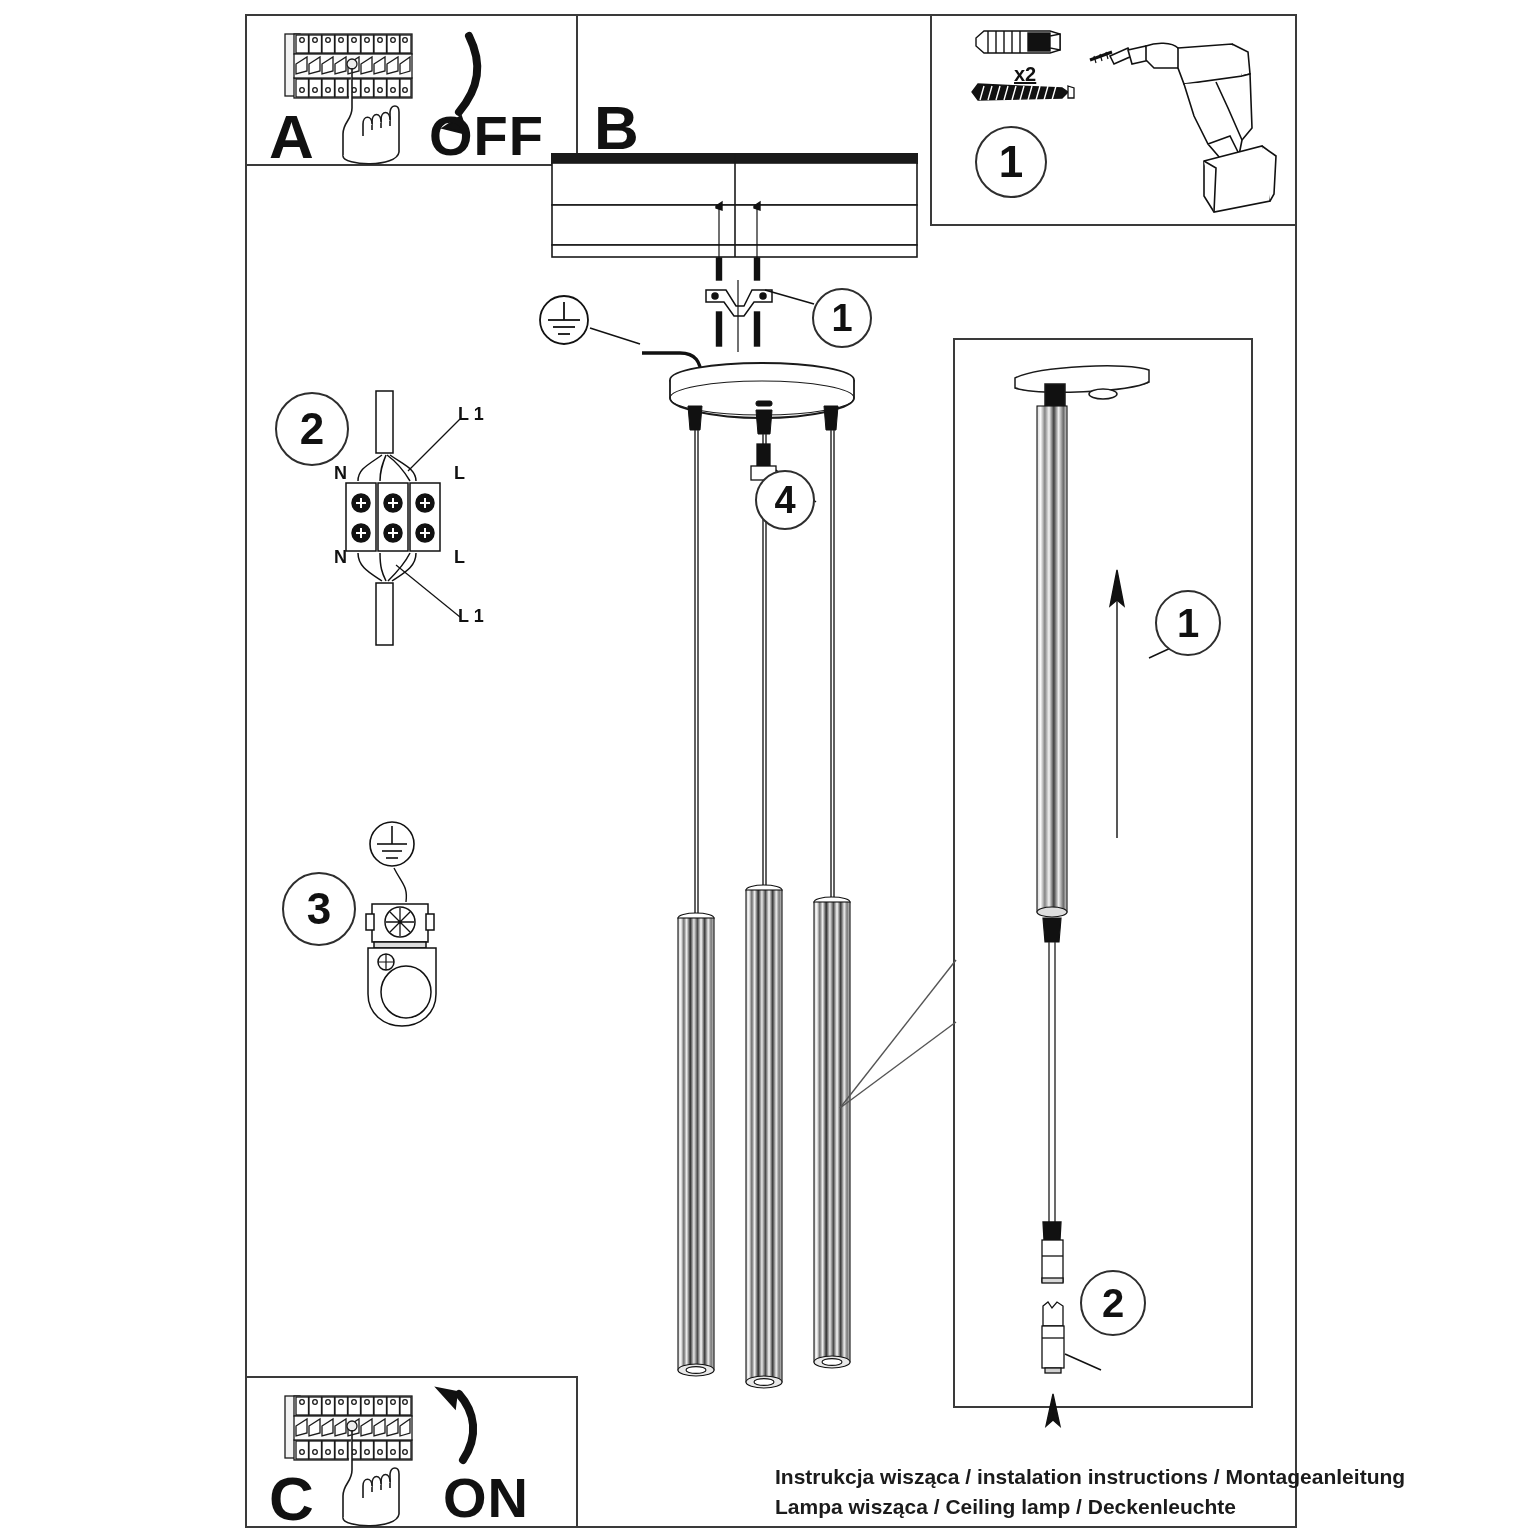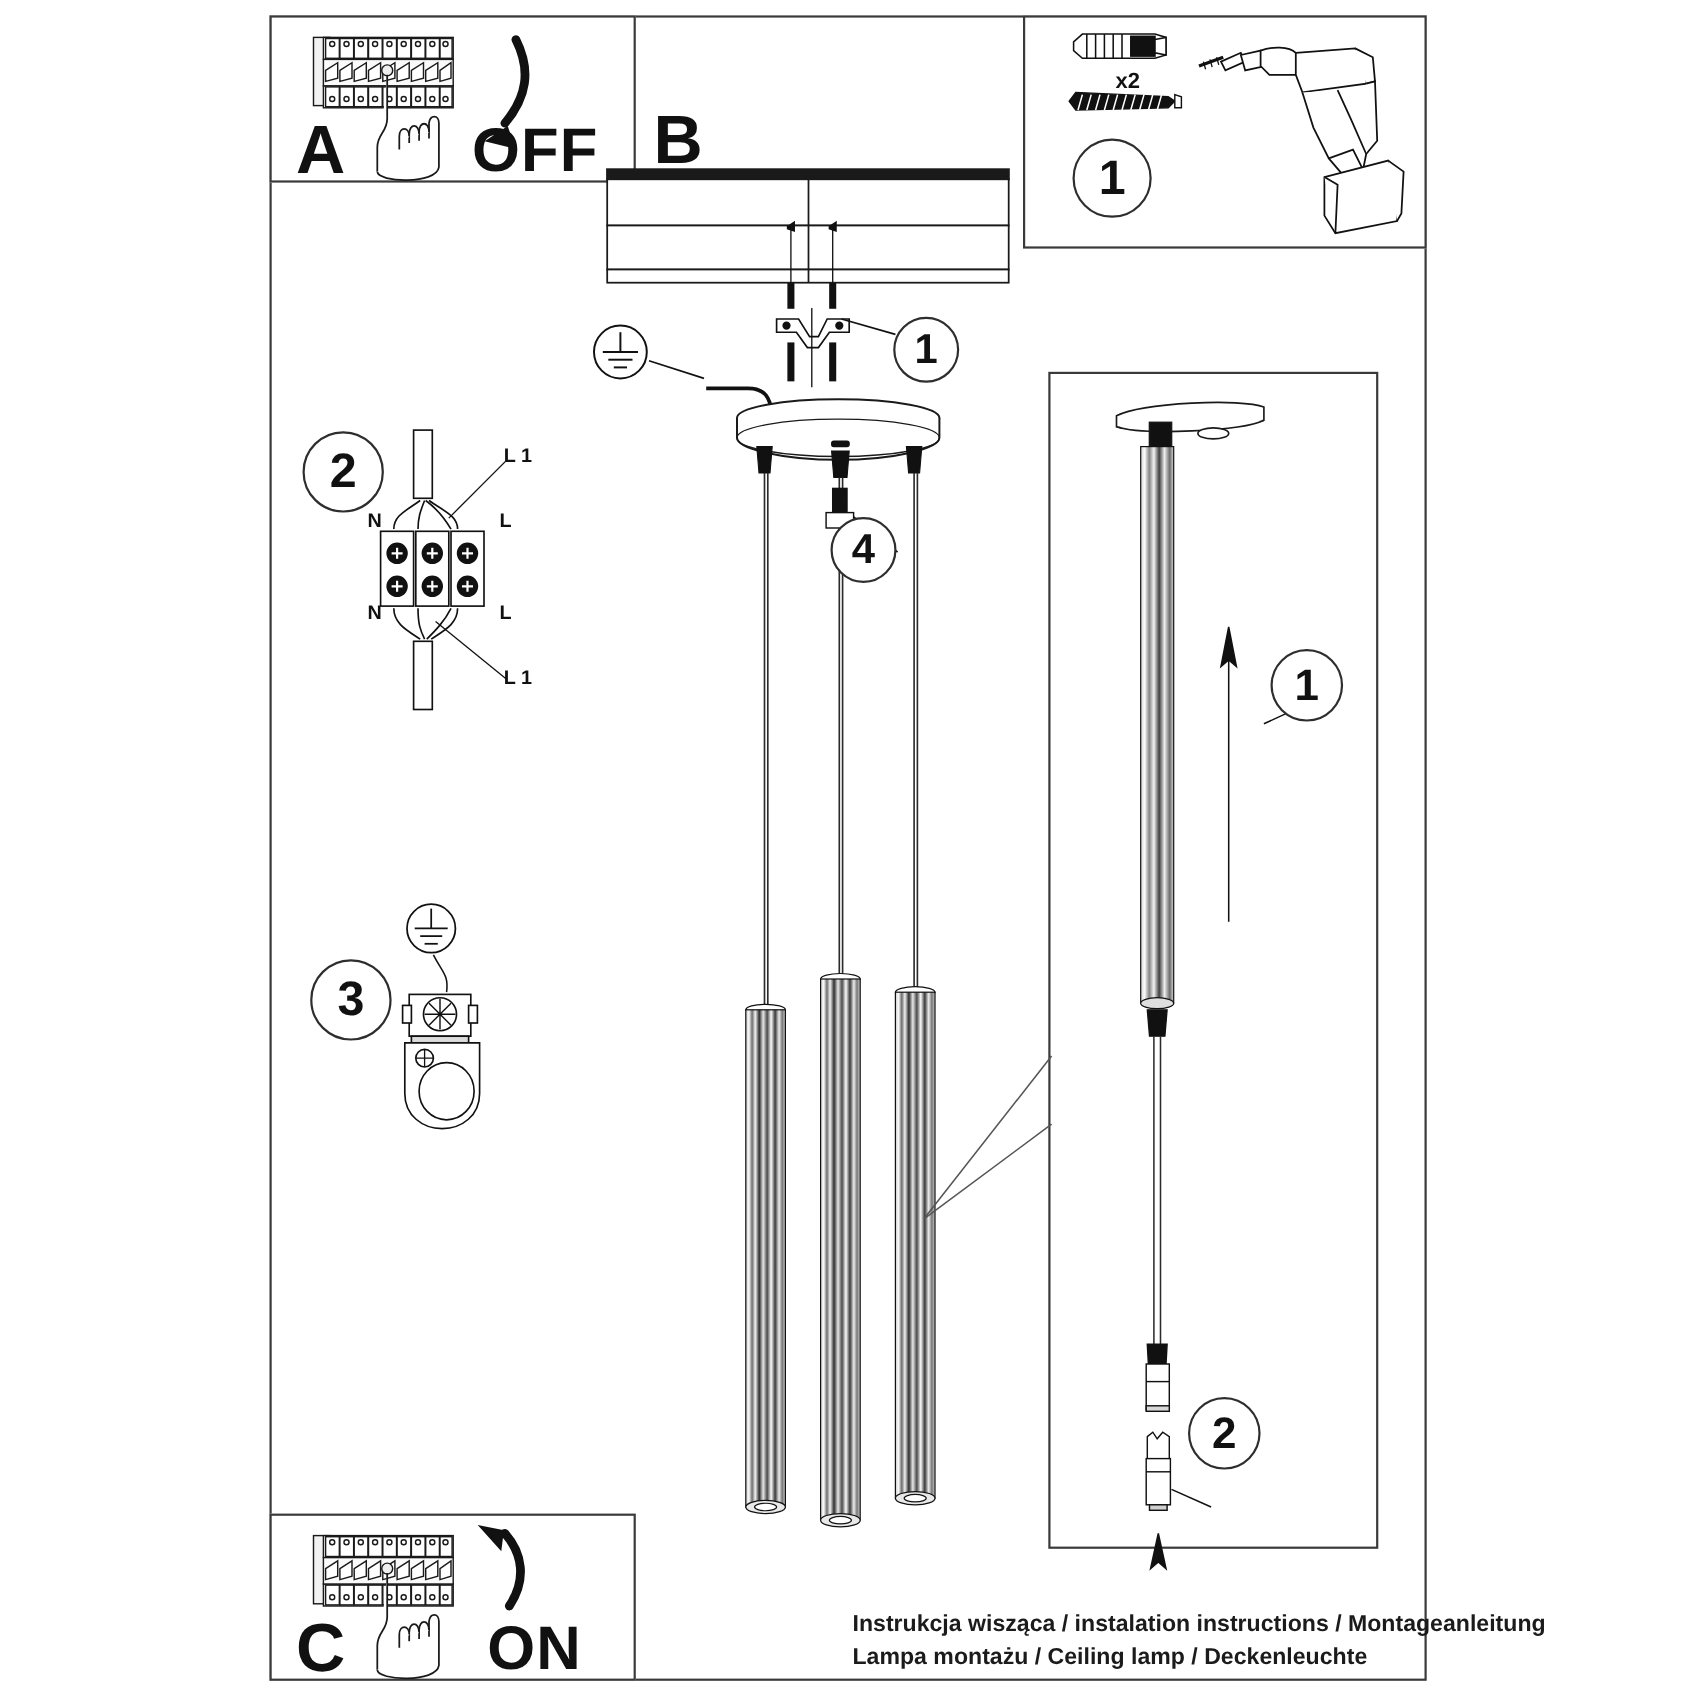--- a/index.html
+++ b/index.html
@@ -143,21 +143,21 @@
         <path d="M272 145 L330 130 L340 146 L338 185 L282 196 L272 180 Z"></path>
         <path d="M330 130 L344 140 L342 178 L338 185"></path>
         <path d="M272 145 L284 152 L282 196"></path>
 
         <path d="M158 44 L180 36" stroke-width="3"></path>
         <g stroke="#111" stroke-width="1.2">
           <path d="M162 40 L164 47 M168 38 L170 45 M174 36 L176 43"></path>
         </g>
       </g>
     </svg>
-    <div class="lbl sm" style="left:82px;top:48px;font-size:20px;">x2</div>
+    <div class="lbl sm" style="left:82px;top:48px;font-size:20px;text-decoration:underline;">x2</div>
     <div class="circnum" style="left:43px;top:110px;width:68px;height:68px;">1</div>
   </div>
 
   <div class="lbl big-letter" style="left:594px;top:97px;">B</div>
 
   <svg width="520" height="330" viewBox="0 0 520 330" style="left:530px;top:140px;">
 
     <g stroke="#1a1a1a" fill="#fff">
       <rect x="22" y="14" width="365" height="9" stroke-width="2" fill="#1a1a1a"></rect>
       <rect x="22" y="23" width="365" height="42" stroke-width="1.6"></rect>
@@ -491,15 +491,15 @@
       <g stroke="#111" stroke-width="2" fill="#111">
         <path d="M216 82 C232 58 228 34 212 16" fill="none" stroke-width="8" stroke-linecap="round"></path>
         <path d="M210 14 L190 10 L208 30 Z"></path>
       </g>
     </svg>
     <div class="lbl big-letter" style="left:22px;top:90px;">C</div>
     <div class="lbl word" style="left:196px;top:92px;">ON</div>
   </div>
 
   <div class="footer" style="left:775px;top:1462px;">Instrukcja wisząca / instalation instructions / Montageanleitung</div>
-  <div class="footer" style="left:775px;top:1492px;">Lampa montażu / Ceiling lamp / Deckenleuchte</div>
+  <div class="footer" style="left:775px;top:1492px;">Lampa wisząca / Ceiling lamp / Deckenleuchte</div>
 
 </div>
 
 </body></html>

